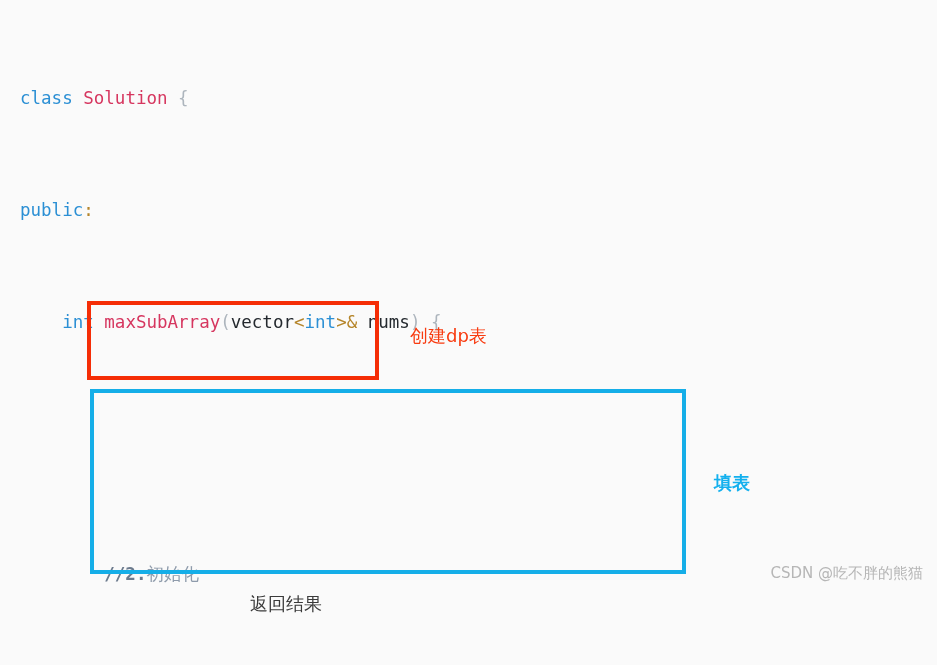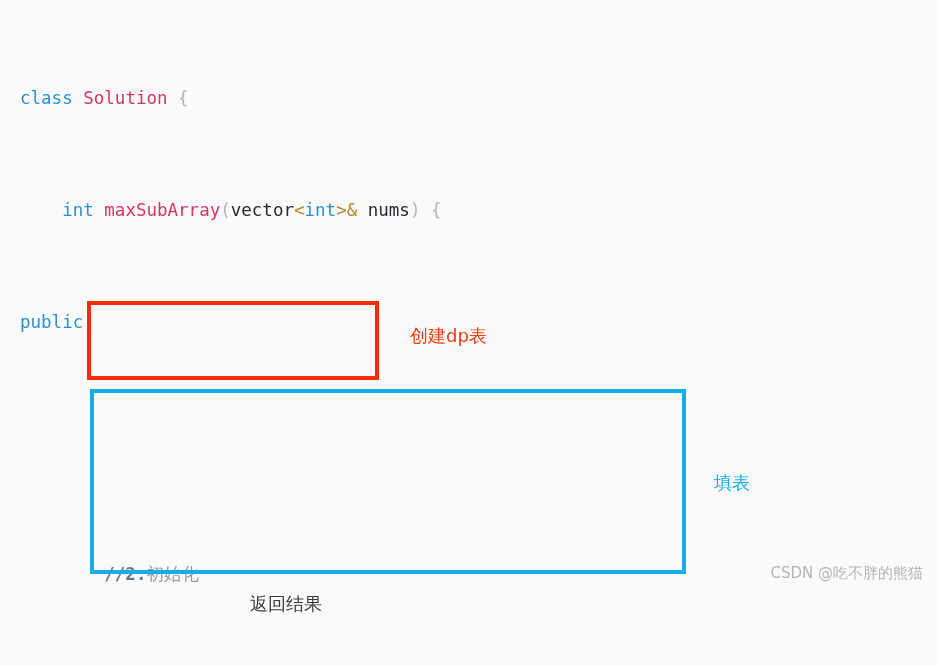--- a/index.html
+++ b/index.html
@@ -60,21 +60,21 @@
 
   
   .anno {
     position: absolute;
     font-family: "DejaVu Sans", sans-serif;
     font-size: 18px;
     line-height: 1;
     white-space: nowrap;
   }
   .anno-red   { color: #F83B10; }
-  .anno-blue  { color: #13B0EE; }
+  .anno-blue  { color: #13B0EE; font-weight: bold; }
   .anno-dark  { color: #3A3A3A; }
 
   
   .watermark {
     position: absolute;
     right: 14px;
     bottom: 10px;
     font-family: "DejaVu Sans", sans-serif;
     font-size: 15px;
     color: #B6B6B6;
@@ -84,23 +84,23 @@
 </style>
 </head>
 <body>
 
 <div id="canvas">
 
   <div class="code">
 
     <div class="ln"><span class="kw">class</span> <span class="fn">Solution</span> <span class="punct">{</span></div>
 
+    <div class="ln"><span class="kw">public</span><span class="op">:</span></div>
+
     <div class="ln">    <span class="kw">int</span> <span class="fn">maxSubArray</span><span class="punct">(</span><span class="plain">vector</span><span class="op">&lt;</span><span class="kw">int</span><span class="op">&gt;&amp;</span> <span class="plain">nums</span><span class="punct">)</span> <span class="punct">{</span></div>
-
-    <div class="ln"><span class="kw">public</span><span class="op">:</span></div>
 
     <div class="ln"> </div>
 
 
     <div class="ln">        <span class="cmtn">//2.</span><span class="cmt">初始化</span></div>
 
     
 
     
 

